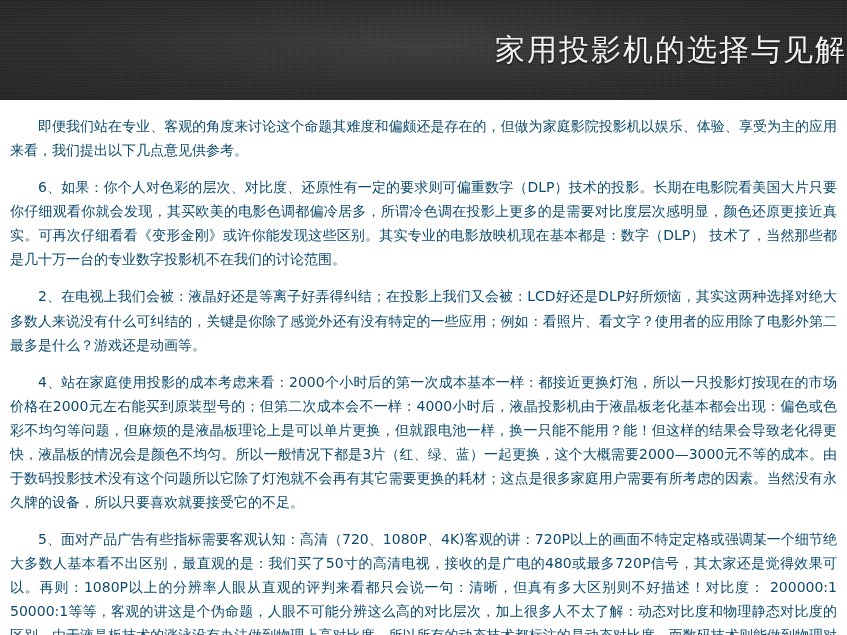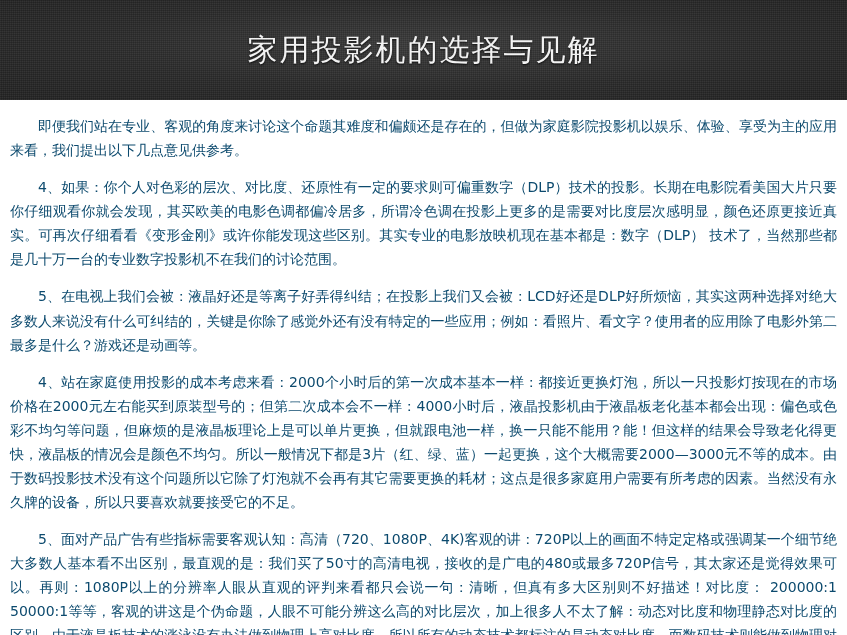--- a/index.html
+++ b/index.html
@@ -24,21 +24,21 @@
     position: relative;
     width: 847px;
     height: 100px;
     background-color: #2e2e2e;
     background-image:
       repeating-linear-gradient(0deg, rgba(255,255,255,0.035) 0px, rgba(255,255,255,0.035) 1px, rgba(0,0,0,0.04) 1px, rgba(0,0,0,0.04) 2px),
       repeating-linear-gradient(90deg, rgba(255,255,255,0.03) 0px, rgba(255,255,255,0.03) 1px, rgba(0,0,0,0.05) 1px, rgba(0,0,0,0.05) 2px),
       radial-gradient(ellipse at 50% 45%, #3b3b3b 0%, #2a2a2a 55%, #222222 100%);
     display: flex;
     align-items: center;
-    justify-content: center;
+    justify-content: flex-end;
     overflow: hidden;
   }
   .banner-title {
     color: #f2f2f2;
     font-size: 30px;
     letter-spacing: 2px;
     font-family: "DejaVu Sans", "Liberation Sans", sans-serif;
     text-shadow: 0 1px 2px rgba(0,0,0,0.8);
     white-space: nowrap;
   }
@@ -59,19 +59,19 @@
 <body>
 
 <div class="page">
 
   <div class="banner">
     <div class="banner-title">家用投影机的选择与见解</div>
   </div>
 
   <div class="content">
     <p class="para">即便我们站在专业、客观的角度来讨论这个命题其难度和偏颇还是存在的，但做为家庭影院投影机以娱乐、体验、享受为主的应用来看，我们提出以下几点意见供参考。</p>
-    <p class="para">4、如果：你个人对色彩的层次、对比度、还原性有一定的要求则可偏重数字（DLP）技术的投影。长期在电影院看美国大片只要你仔细观看你就会发现，其买欧美的电影色调都偏冷居多，所谓冷色调在投影上更多的是需要对比度层次感明显，颜色还原更接近真实。可再次仔细看看《变形金刚》或许你能发现这些区别。其实专业的电影放映机现在基本都是：数字（DLP） 技术了，当然那些都是几十万一台的专业数字投影机不在我们的讨论范围。</p>
-    <p class="para">5、在电视上我们会被：液晶好还是等离子好弄得纠结；在投影上我们又会被：LCD好还是DLP好所烦恼，其实这两种选择对绝大多数人来说没有什么可纠结的，关键是你除了感觉外还有没有特定的一些应用；例如：看照片、看文字？使用者的应用除了电影外第二最多是什么？游戏还是动画等。</p>
+    <p class="para">6、如果：你个人对色彩的层次、对比度、还原性有一定的要求则可偏重数字（DLP）技术的投影。长期在电影院看美国大片只要你仔细观看你就会发现，其买欧美的电影色调都偏冷居多，所谓冷色调在投影上更多的是需要对比度层次感明显，颜色还原更接近真实。可再次仔细看看《变形金刚》或许你能发现这些区别。其实专业的电影放映机现在基本都是：数字（DLP） 技术了，当然那些都是几十万一台的专业数字投影机不在我们的讨论范围。</p>
+    <p class="para">2、在电视上我们会被：液晶好还是等离子好弄得纠结；在投影上我们又会被：LCD好还是DLP好所烦恼，其实这两种选择对绝大多数人来说没有什么可纠结的，关键是你除了感觉外还有没有特定的一些应用；例如：看照片、看文字？使用者的应用除了电影外第二最多是什么？游戏还是动画等。</p>
     <p class="para">4、站在家庭使用投影的成本考虑来看：2000个小时后的第一次成本基本一样：都接近更换灯泡，所以一只投影灯按现在的市场价格在2000元左右能买到原装型号的；但第二次成本会不一样：4000小时后，液晶投影机由于液晶板老化基本都会出现：偏色或色彩不均匀等问题，但麻烦的是液晶板理论上是可以单片更换，但就跟电池一样，换一只能不能用？能！但这样的结果会导致老化得更快，液晶板的情况会是颜色不均匀。所以一般情况下都是3片（红、绿、蓝）一起更换，这个大概需要2000—3000元不等的成本。由于数码投影技术没有这个问题所以它除了灯泡就不会再有其它需要更换的耗材；这点是很多家庭用户需要有所考虑的因素。当然没有永久牌的设备，所以只要喜欢就要接受它的不足。</p>
     <p class="para">5、面对产品广告有些指标需要客观认知：高清（720、1080P、4K)客观的讲：720P以上的画面不特定定格或强调某一个细节绝大多数人基本看不出区别，最直观的是：我们买了50寸的高清电视，接收的是广电的480或最多720P信号，其太家还是觉得效果可以。再则：1080P以上的分辨率人眼从直观的评判来看都只会说一句：清晰，但真有多大区别则不好描述！对比度： 200000:1 50000:1等等，客观的讲这是个伪命题，人眼不可能分辨这么高的对比层次，加上很多人不太了解：动态对比度和物理静态对比度的区别，由于液晶板技术的涨泳没有办法做到物理上高对比度，所以所有的动态技术都标注的是动态对比度，而数码技术则能做到物理对比度做得比较高，但这里面有个现象就是：宣传上的数字差异，动态对比度可以描写得非常高，而物理对比度相对就会低很多，这是一个技术描述技巧和一种推广策略。就效果来说现在的家用投影机都能都能满足和保证大多数人的应用。</p>
   </div>
 
 </div>
 
 </body></html>

